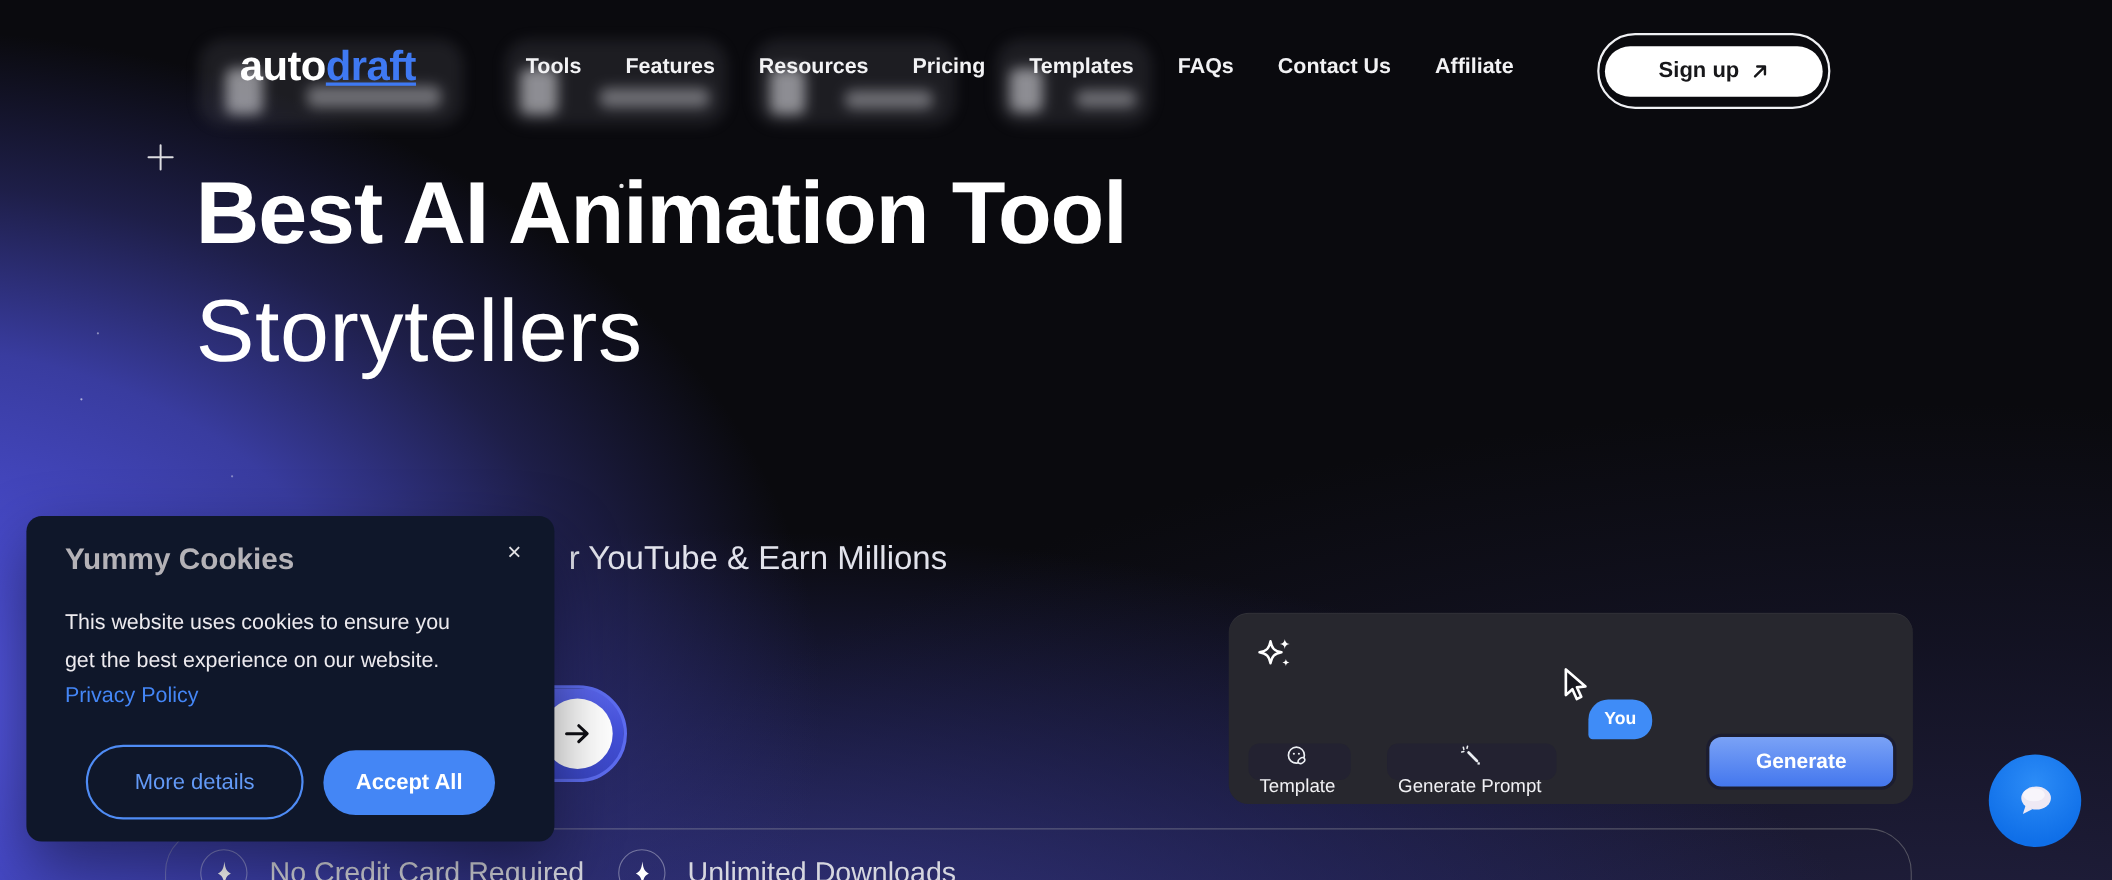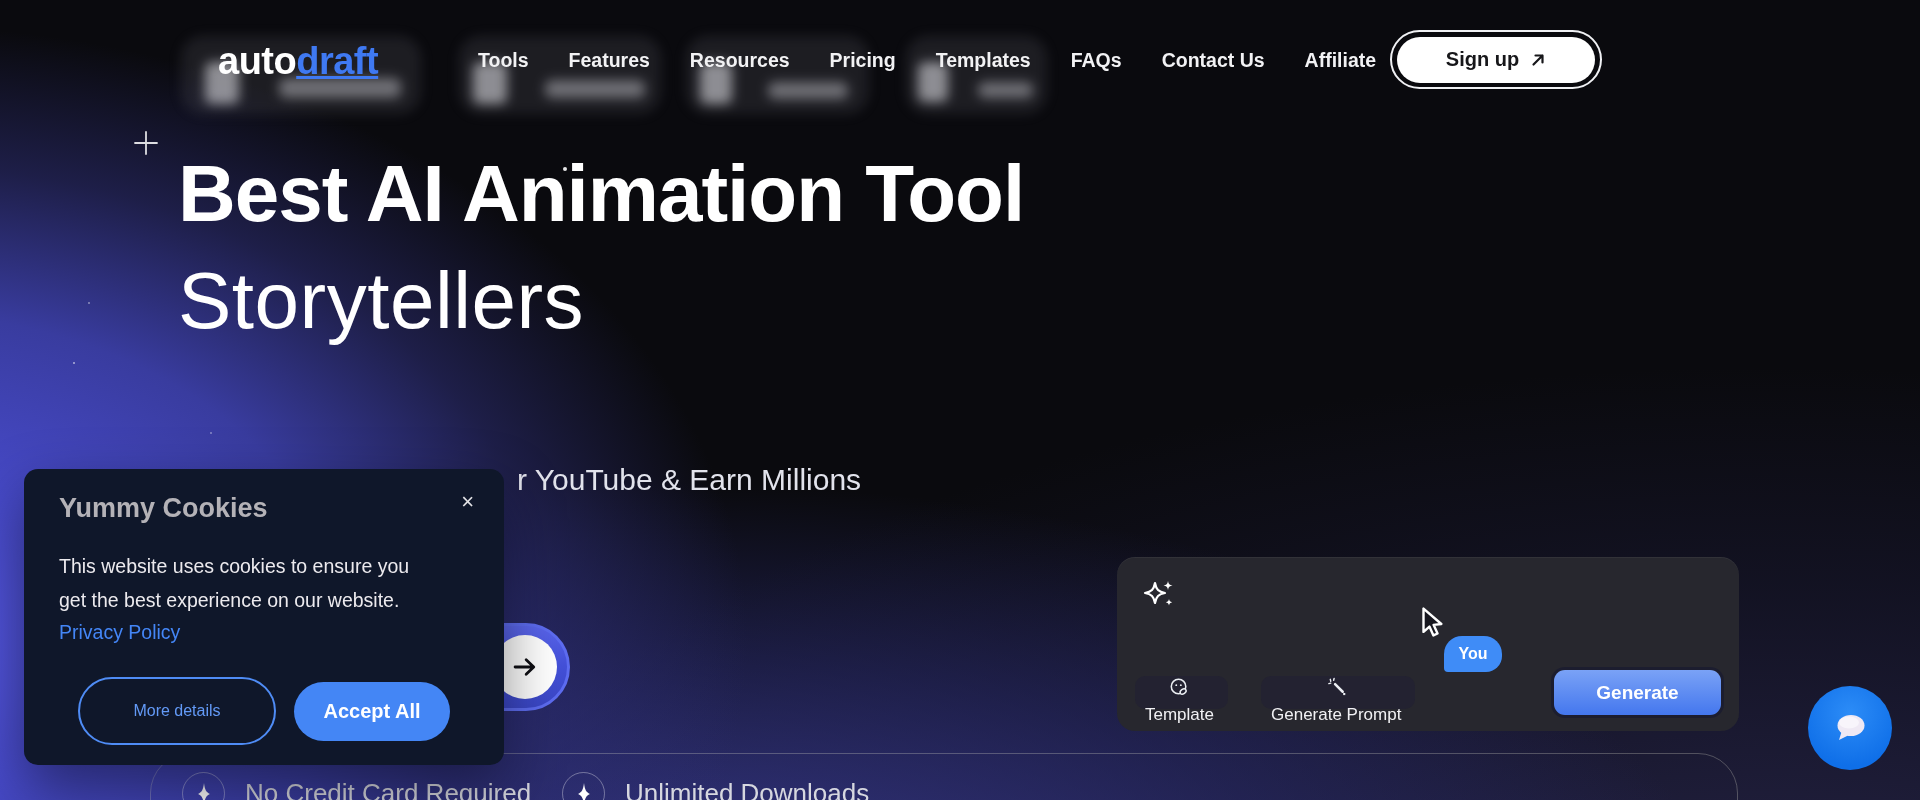--- a/index.html
+++ b/index.html
@@ -26,53 +26,53 @@
   .chip-bar { position:absolute; background:rgba(210,210,218,.45); border-radius:7px; }
 
   .logo { position:absolute; left:218px; top:40px; z-index:5; font-size:38px;
     font-weight:800; letter-spacing:-.5px; cursor:pointer; }
   .logo .w { color:#fff; } .logo .b { color:#3f79f2;text-decoration:underline; }
 
   .nav-links { position:absolute; left:478px; top:36px; height:48px; z-index:5;
     display:flex; align-items:center; gap:40px; }
   .nav-link { font-size:19.5px; font-weight:600; color:#f2f2f4; white-space:nowrap; cursor:pointer; }
 
-  .signup-ring { position:absolute; left:1390px; top:30px; width:212px; height:59px; z-index:5;
+  .signup-ring { position:absolute; left:1452px; top:30px; width:212px; height:69px; z-index:5;
     border:2px solid #f0f1f4; border-radius:999px; display:flex; align-items:center; justify-content:center; }
   .signup-btn { width:198px; height:46px; background:#fff; border-radius:999px;
     display:flex; align-items:center; justify-content:center; gap:11px;
     color:#17171a; font-size:20px; font-weight:600; cursor:pointer; }
 
   
   .hero-plus { position:absolute; left:133px; top:130px; z-index:4; opacity:.95; }
   .hero-title { position:absolute; left:178px; top:140px; z-index:5;
     font-size:80px; line-height:107px; color:#fff; white-space:nowrap; }
   .hero-title .t1 { font-weight:700; letter-spacing:-1px; }
   .hero-title .t2 { font-weight:300; letter-spacing:.5px; }
-  .hero-subtitle { position:absolute; left:517px; top:463px; z-index:5;
+  .hero-subtitle { position:absolute; left:517px; top:491px; z-index:5;
     font-size:30px; font-weight:400; color:#e2e3ec; white-space:nowrap;text-align:right; }
 
   .hero-cta { position:absolute; left:430px; top:623px; width:140px; height:88px; z-index:6;
     border-radius:999px; border:3px solid #5d6cf0; cursor:pointer;
     background:linear-gradient(175deg,#5f6af0 0%,#4350d8 55%,#3a46c4 100%); }
   .hero-cta .circle { position:absolute; right:10px; top:9px; width:64px; height:64px;
     background:#fff; border-radius:50%; display:flex; align-items:center; justify-content:center; }
 
   
   .cookie { position:absolute; left:24px; top:469px; width:480px; height:296px; z-index:40;
     background:#0f172a; border-radius:14px; box-shadow:0 24px 60px rgba(0,0,0,.45); }
   .cookie-title { position:absolute; left:35px; top:24px; font-size:27px; font-weight:700; color:#b4b2b7; }
   .cookie-close { position:absolute; right:30px; top:22px; font-size:22px; line-height:22px;
     color:#e3e3e6; cursor:pointer; }
   .cookie-body { position:absolute; left:35px; top:80px; font-size:19.5px; line-height:34px; color:#eceaee; }
   .cookie-link { position:absolute; left:35px; top:152px; font-size:19.5px; color:#4486f6; cursor:pointer; }
   .btn-outline { position:absolute; left:54px; top:208px; width:198px; height:68px;
     border:2px solid #4f8cf5; border-radius:999px; background:transparent;
     display:flex; align-items:center; justify-content:center;
-    color:#639af7; font-size:16px; font-weight:500; cursor:pointer; }
+    color:#639af7; font-size:20px; font-weight:500; cursor:pointer; }
   .btn-fill { position:absolute; left:270px; top:213px; width:156px; height:59px;
     border-radius:999px; background:#4486f5; display:flex; align-items:center; justify-content:center;
     color:#fff; font-size:20px; font-weight:600; cursor:pointer; }
 
   
   .features-bar { position:absolute; left:150px; top:753px; width:1588px; height:170px; z-index:6;
     border:1px solid rgba(225,225,210,.28); border-radius:40px; }
   .feat-icon { position:absolute; width:43px; height:43px; border:1px solid rgba(255,255,255,.35);
     border-radius:50%; display:flex; align-items:center; justify-content:center; }
   .feat-label { position:absolute; font-size:26px; font-weight:500; color:#d6d7df; white-space:nowrap; }

